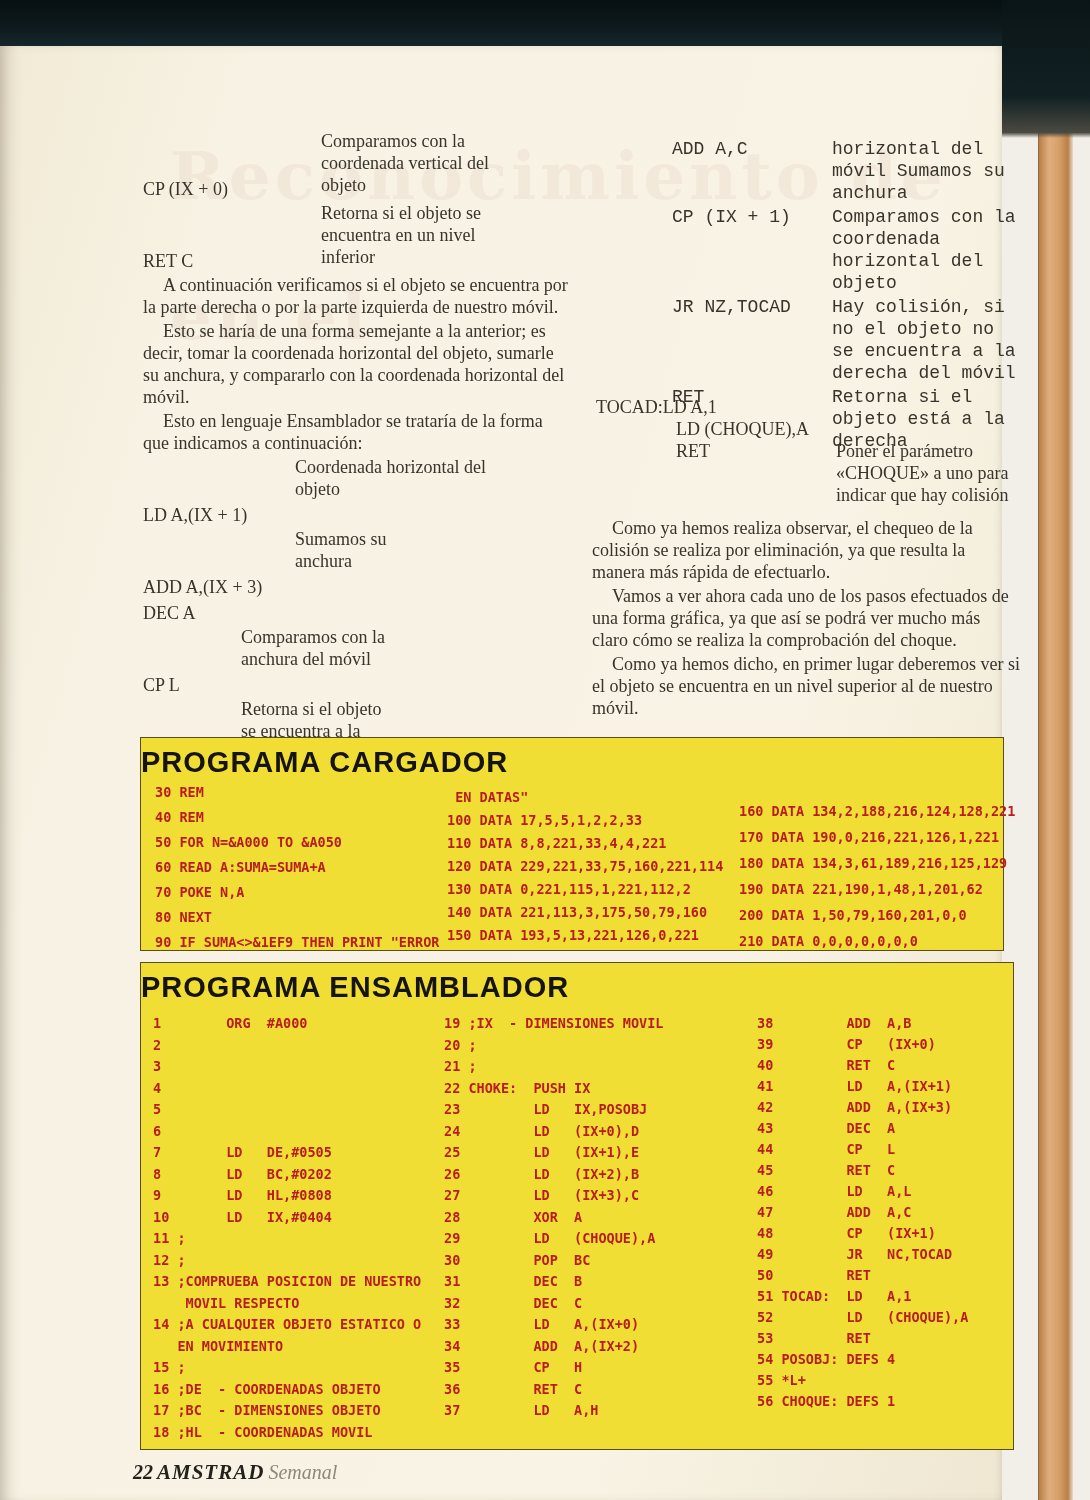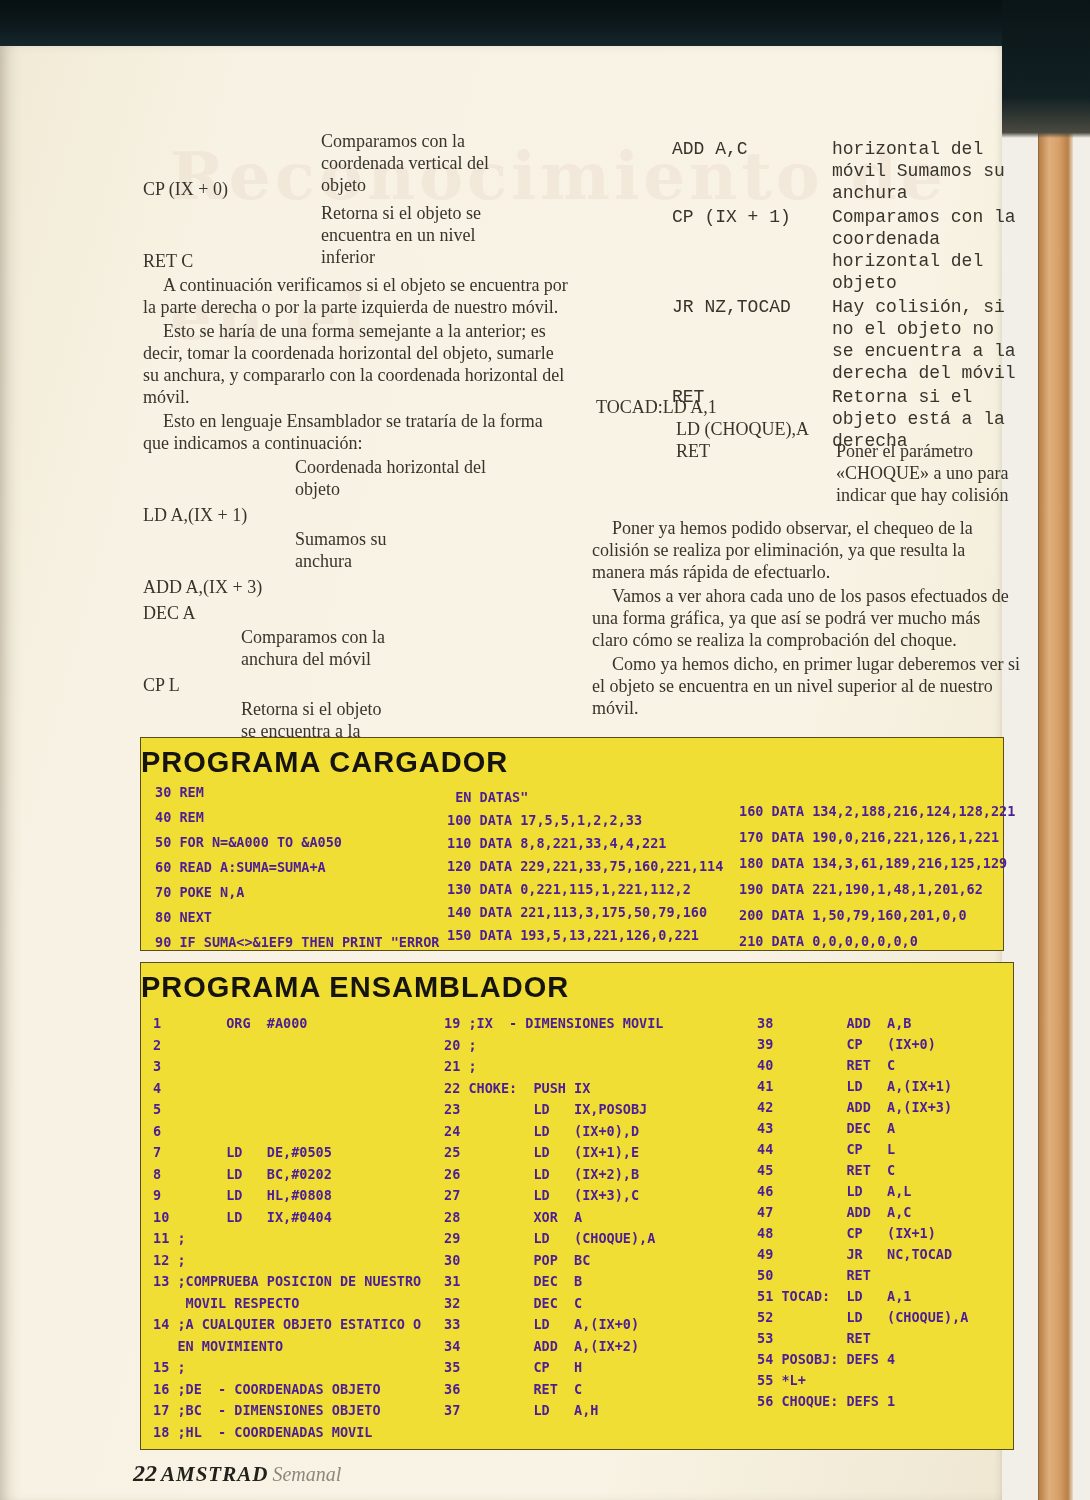--- a/index.html
+++ b/index.html
@@ -68,31 +68,31 @@
   .cargador{left:140px;top:691px;width:862px;height:212px;}
   .ensamblador{left:140px;top:916px;width:872px;height:486px;}
   .box-title{
     position:absolute;left:0;right:0;top:8px;text-align:left;
     font-family:"Liberation Sans", sans-serif;font-weight:bold;
     font-size:29px;letter-spacing:1px;color:#161410;
   }
   .mono{
     position:absolute;margin:0;
     font-family:"DejaVu Sans Mono", monospace;font-weight:bold;
-    font-size:13.5px;color:#4c1d95;white-space:pre;
+    font-size:13.5px;color:#b91c1c;white-space:pre;
   }
   .c-col1{left:14px;top:42px;line-height:25px;}
   .c-col2{left:306px;top:48px;line-height:23px;}
   .c-col3{left:598px;top:60px;line-height:26px;}
   .e-col1{left:12px;top:50px;line-height:21.5px;}
   .e-col2{left:303px;top:50px;line-height:21.5px;}
   .e-col3{left:608px;top:50px;line-height:21px;margin-left:8px;}
   
   .footer{position:absolute;left:133px;top:1414px;font-style:italic;}
-  .footer .pg{font-weight:bold;font-size:24px;color:#23211c;font-style:italic;}
+  .footer .pg{font-weight:bold;font-size:20px;color:#23211c;font-style:italic;}
   .footer .mag{font-weight:bold;font-size:21px;letter-spacing:1px;color:#23211c;}
   .footer .suffix{font-size:20px;color:#8d887b;}
 </style>
 </head>
 <body>
 
 <div class="scan-top"></div>
 
 <div class="right-col">
   <div class="edge-tan"></div>
@@ -187,21 +187,21 @@
       <div class="tocad-l2">LD (CHOQUE),A</div>
       <div class="tocad-ret">
         <span class="code">RET</span>
         <span class="desc">Poner el parámetro
 «CHOQUE» a uno
 para indicar que hay
 colisión</span>
       </div>
     </div>
     <div class="r-paras">
-      <p class="para">Poner ya hemos podido observar, el chequeo de la colisión se realiza por eliminación, ya que resulta la manera más rápida de efectuarlo.</p>
+      <p class="para">Como ya hemos realiza observar, el chequeo de la colisión se realiza por eliminación, ya que resulta la manera más rápida de efectuarlo.</p>
       <p class="para">Vamos a ver ahora cada uno de los pasos efectuados de una forma gráfica, ya que así se podrá ver mucho más claro cómo se realiza la comprobación del choque.</p>
       <p class="para">Como ya hemos dicho, en primer lugar deberemos ver si el objeto se encuentra en un nivel superior al de nuestro móvil.</p>
     </div>
   </section>
 
   <div class="listing-box cargador">
     <div class="box-title">PROGRAMA CARGADOR</div>
     <pre class="mono c-col1">30 REM
 40 REM
 50 FOR N=&amp;A000 TO &amp;A050

